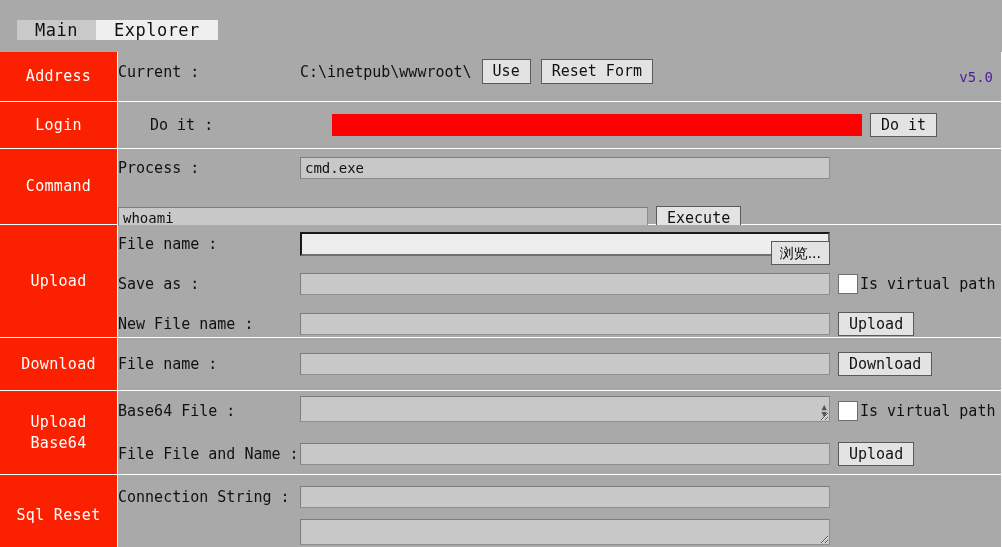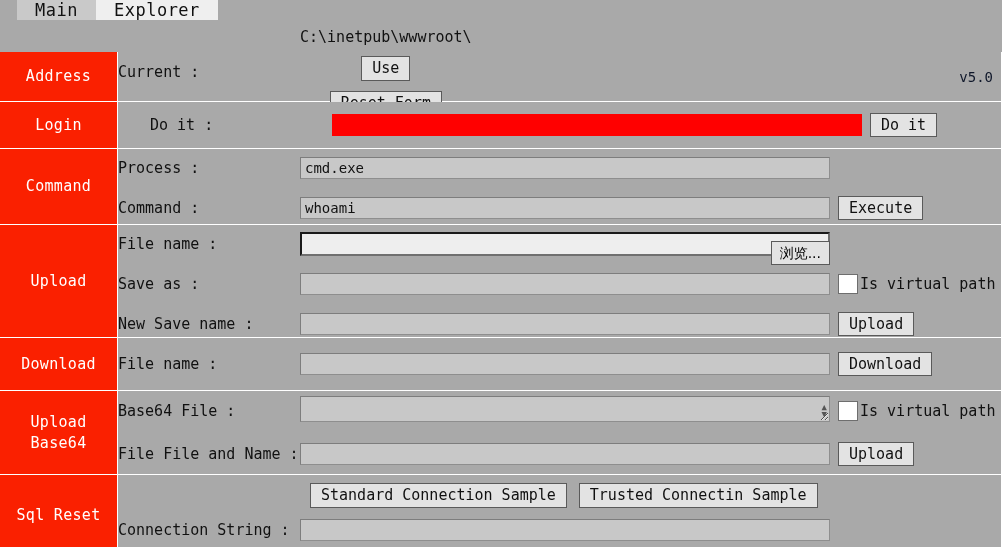--- a/index.html
+++ b/index.html
@@ -10,21 +10,21 @@
     background: #a9a9a9;
     font-family: "DejaVu Sans Mono", "Liberation Mono", monospace;
   }
   #app { width: 1002px; height: 547px; position: relative; background: #a9a9a9; }
 
   
   .tabbar {
     height: 61px;
     background: #a9a9a9;
     display: flex;
-    align-items: flex-start;
+    align-items: center;
     padding-left: 17px;
     border-bottom: 2px solid #fa2000;
     position: relative;
   }
   .tab {
     display: flex; align-items: center; justify-content: center;
     padding: 0 18px;
     font-size: 17px;
     color: #111;
     letter-spacing: 0.5px;
@@ -142,26 +142,26 @@
     width: 20px; height: 20px;
     background: #ffffff;
     border: 1px solid #6e6e6e;
     min-width: 20px;
     cursor: pointer;
   }
   .cblabel { font-size: 15px; color: #111; white-space: nowrap; }
 
   .addrline {
     display: flex; align-items: center; gap: 10px;
-    font-size: 15px; color: #111; flex-direction: column;
+    font-size: 15px; color: #111;
   }
   .ver {
     position: absolute;
     right: 8px; top: 50%; transform: translateY(-50%);
-    font-size: 14px; color: #0f172a;
+    font-size: 14px; color: #4c1d95;
   }
 
   .filewrap { position: relative; display: inline-flex; align-items: center; }
   .filewrap .browse {
     position: absolute; right: 0px; top: 9px;
     background: #e3e3e3;
     border: 1px solid #5a5a5a;
     font-size: 14px;
     padding: 2px 8px;
     font-family: "DejaVu Sans", "Liberation Sans", sans-serif;
@@ -172,21 +172,21 @@
   }
   .resize-ico {
     position: absolute;
     right: 3px; top: 50%; transform: translateY(-50%);
     font-size: 9px; line-height: 7px;
     color: #555; pointer-events: none;
     display: flex; flex-direction: column; align-items: center;
   }
   .tawrap { position: relative; display: inline-block; }
   .virtualwrap { display: flex; align-items: center; gap: 2px; }
-  .stack { display: flex; flex-direction: column; justify-content: center; gap: 12px; padding: 5px 0; flex:1; }
+  .stack { display: flex; flex-direction: column; justify-content: center; gap: 22px; padding: 5px 0; flex:1; }
   .samplebtns { display:flex; gap: 12px; padding-left: 192px; }
 </style>
 </head>
 <body>
 
 <div id="app">
 
   <div class="tabbar">
     <div class="tab">Main</div>
     <div class="tab active">Explorer</div>
@@ -228,21 +228,20 @@
       <div class="sect">Command</div>
       <div class="body">
         <div class="stack">
           <div class="fieldrow">
             <div class="lbl">Process :</div>
             <div class="ctrl">
               <input class="txt" value="cmd.exe" style="">
             </div>
           </div>
           <div class="fieldrow">
-            <div class="lbl">Command :</div>
             <div class="ctrl">
               <input class="txt" value="whoami" style="">
               <button class="btn">Execute</button>
             </div>
           </div>
         </div>
       </div>
     </div>
 
     <div class="row" style="height:113px;">
@@ -262,21 +261,21 @@
             <div class="lbl">Save as :</div>
             <div class="ctrl">
               <input class="txt" style="">
               <div class="virtualwrap">
                 <span class="cb"></span>
                 <span class="cblabel">Is virtual path</span>
               </div>
             </div>
           </div>
           <div class="fieldrow">
-            <div class="lbl">New Save name :</div>
+            <div class="lbl">New File name :</div>
             <div class="ctrl">
               <input class="txt" style="">
               <button class="btn">Upload</button>
             </div>
           </div>
         </div>
       </div>
     </div>
 
     <div class="row" style="height:53px;">
@@ -325,24 +324,20 @@
             </div>
           </div>
         </div>
       </div>
     </div>
 
     <div class="row" style="height:80px;">
       <div class="sect">Sql Reset</div>
       <div class="body">
         <div class="stack" style="gap:8px; padding-top:8px;">
-          <div class="samplebtns">
-            <button class="btn">Standard Connection Sample</button>
-            <button class="btn">Trusted Connectin Sample</button>
-          </div>
           <div class="fieldrow">
             <div class="lbl">Connection String :</div>
             <div class="ctrl">
               <input class="txt" style="">
             </div>
           </div>
           <div class="fieldrow">
             <div class="lbl"></div>
             <div class="ctrl">
               <div class="tawrap">

